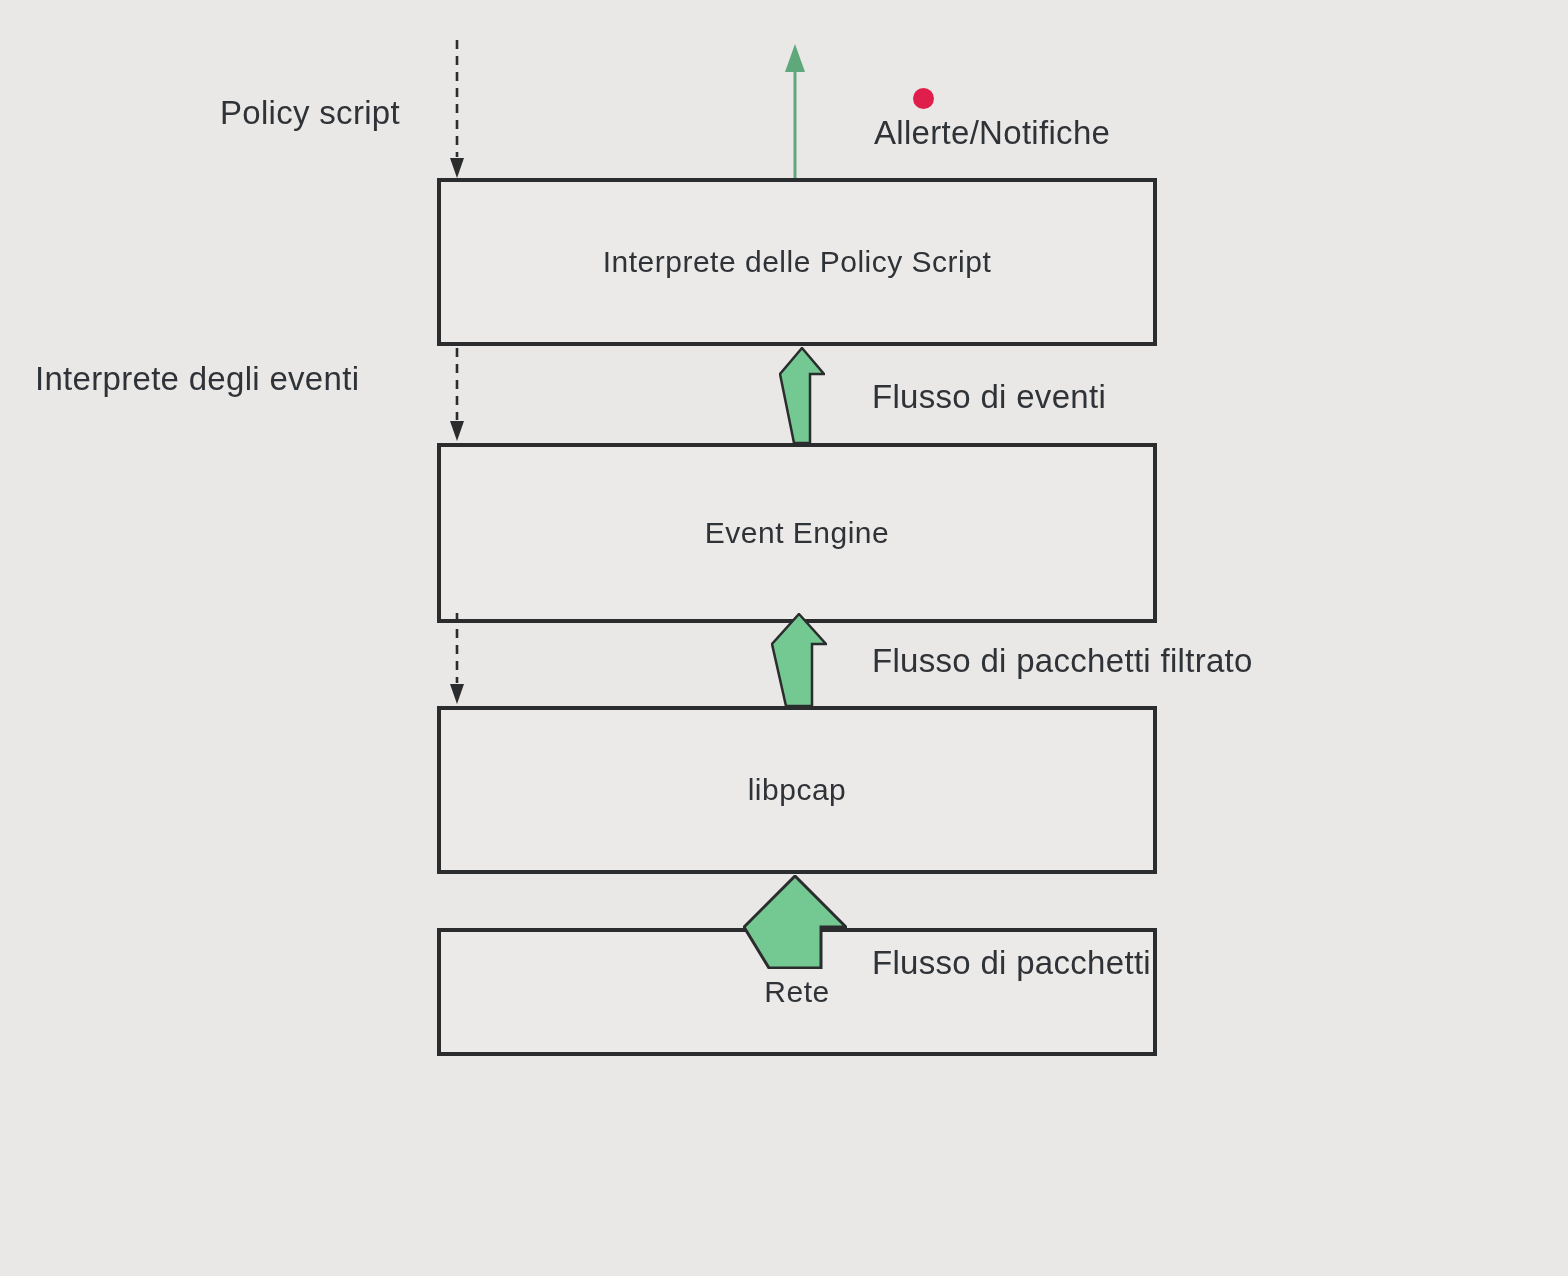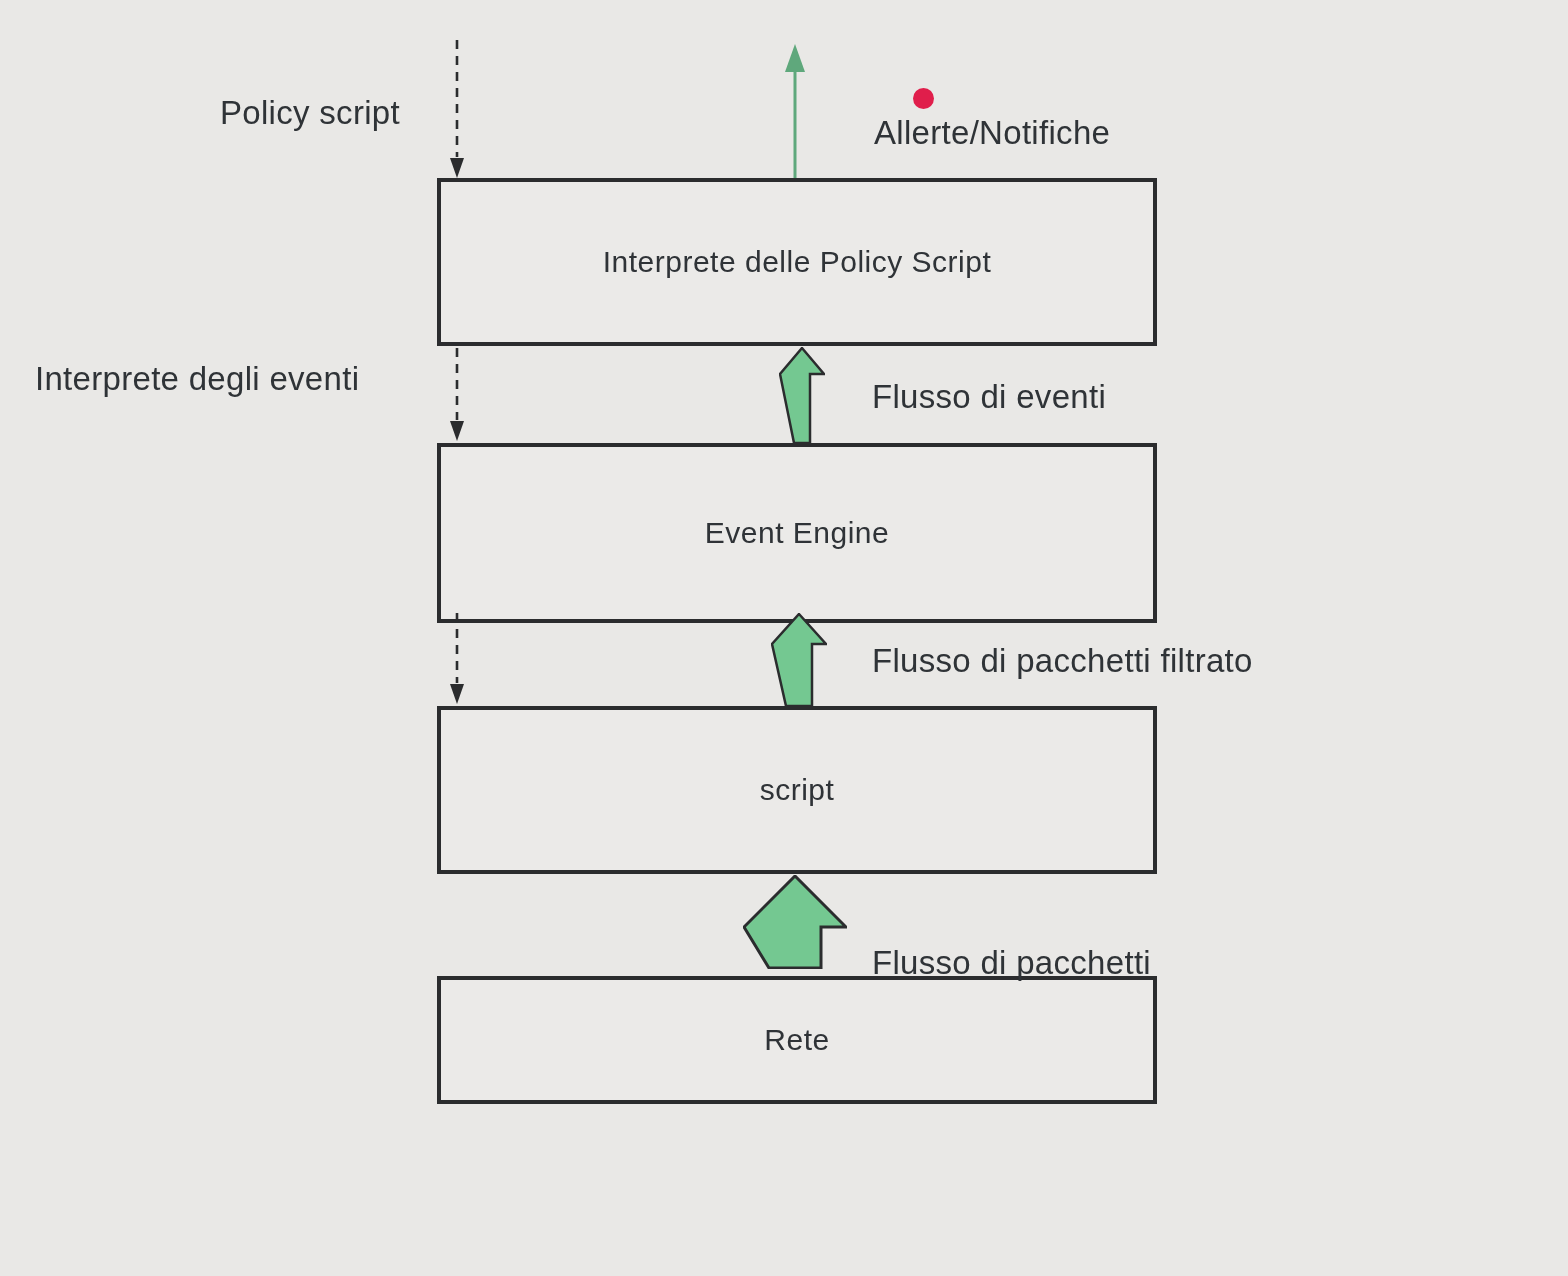--- a/index.html
+++ b/index.html
@@ -32,21 +32,21 @@
     border: 4px solid var(--stroke);
     display:flex;
     align-items:center;
     justify-content:center;
     font-size:30px;
     letter-spacing:0.5px;
   }
   .node-interpreter{ top:178px;  height:168px; }
   .node-event-engine{ top:443px; height:180px; }
   .node-libpcap{ top:706px; height:168px; }
-  .node-rete{ top:976px; height:128px; }
+  .node-rete{ top:928px; height:128px; }
 
   .side-label{
     position:absolute;
     font-size:33px;
     letter-spacing:0.3px;
     white-space:nowrap;
   }
   .svg-abs{ position:absolute; display:block; }
   .dot{
     position:absolute;
@@ -60,21 +60,21 @@
 
 <div class="canvas">
 
   <div class="node node-interpreter">
     <span>Interprete delle Policy Script</span>
   </div>
   <div class="node node-event-engine">
     <span>Event Engine</span>
   </div>
   <div class="node node-libpcap">
-    <span>script</span>
+    <span>libpcap</span>
   </div>
   <div class="node node-rete">
     <span>Rete</span>
   </div>
 
   <div class="side-label" style="left:212px; top:94px;margin-left:8px;">Policy script</div>
   <div class="side-label" style="left:35px; top:360px;">Interprete degli eventi</div>
 
   <div class="side-label" style="left:872px; top:378px;">Flusso di eventi</div>
   <div class="side-label" style="left:874px; top:114px;">Allerte/Notifiche</div>

